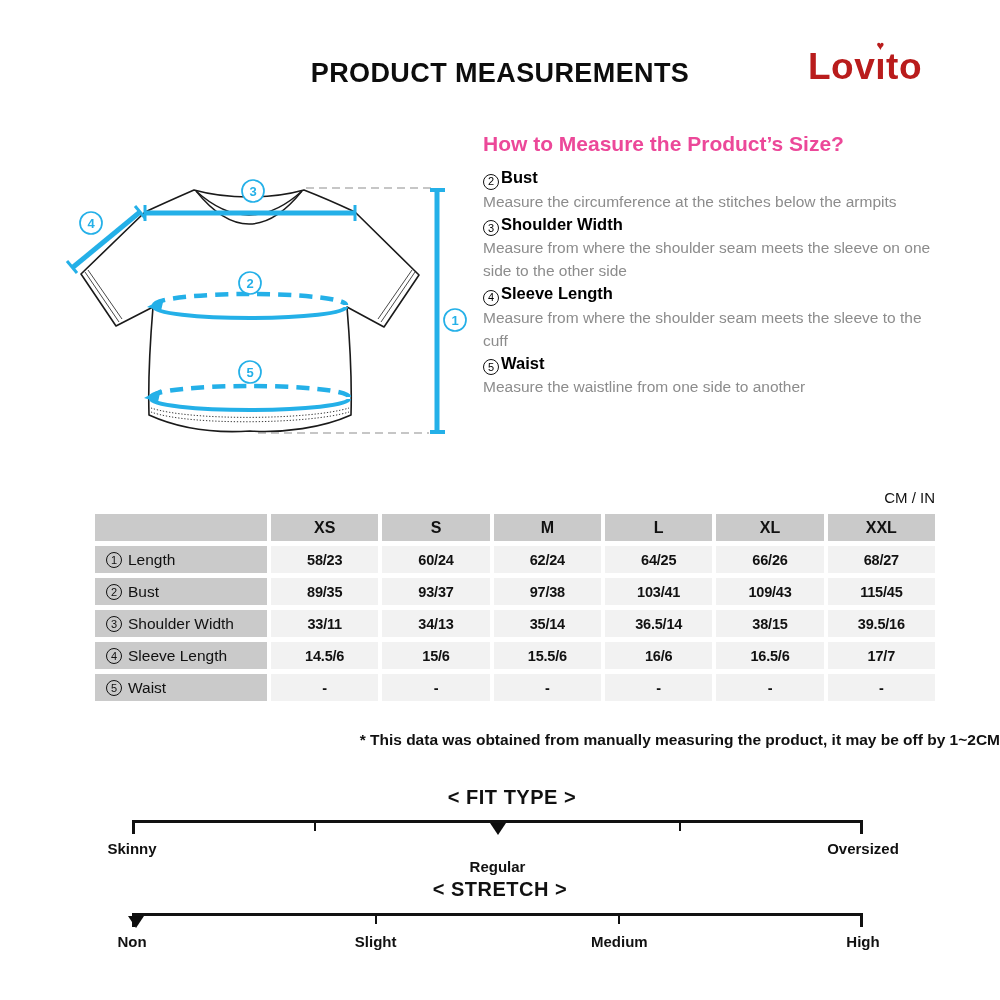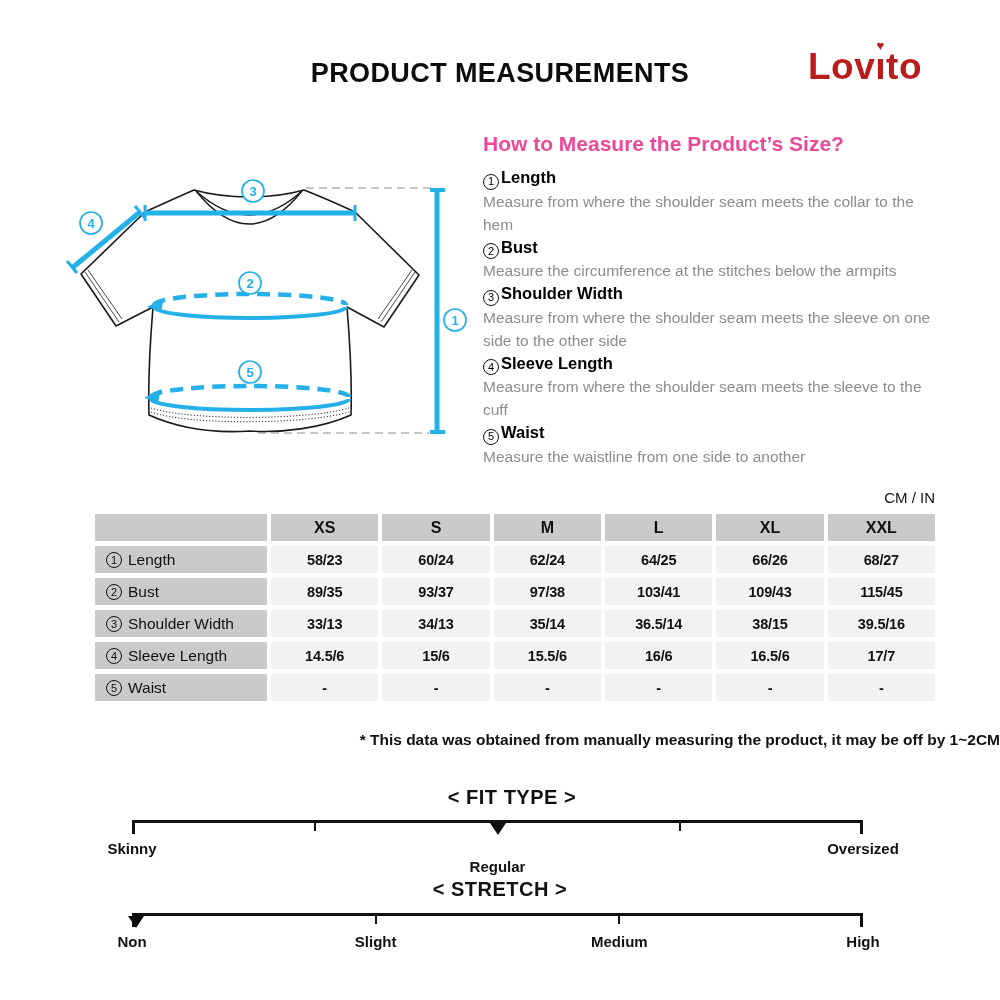--- a/index.html
+++ b/index.html
@@ -150,24 +150,20 @@
         <circle cx="190" cy="212" r="11" fill="#fff" stroke="#24b0e8" stroke-width="1.7"></circle>
         <text x="190" y="216.5" fill="#24b0e8">5</text>
       </g>
     </g>
   </svg>
 
   <div class="guide">
     <h2>How to Measure the Product’s Size?</h2>
 
     <div class="g-item">
-      <div class="g-label"><span class="circ">1</span><span>Length</span></div>
-      <div class="g-desc">Measure from where the shoulder seam meets the collar to the hem</div>
-    </div>
-    <div class="g-item">
       <div class="g-label"><span class="circ">2</span><span>Bust</span></div>
       <div class="g-desc">Measure the circumference at the stitches below the armpits</div>
     </div>
     <div class="g-item">
       <div class="g-label"><span class="circ">3</span><span>Shoulder Width</span></div>
       <div class="g-desc">Measure from where the shoulder seam meets the sleeve on one side to the other side</div>
     </div>
     <div class="g-item">
       <div class="g-label"><span class="circ">4</span><span>Sleeve Length</span></div>
       <div class="g-desc">Measure from where the shoulder seam meets the sleeve to the cuff</div>
@@ -208,21 +204,21 @@
     <div class="cell val">93/37</div>
     <div class="cell val">97/38</div>
     <div class="cell val">103/41</div>
     <div class="cell val">109/43</div>
     <div class="cell val">115/45</div>
 
     <div class="cell rowlab">
         <span class="circ">3</span>
         <span>Shoulder Width</span>
       </div>
-    <div class="cell val">33/13</div>
+    <div class="cell val">33/11</div>
     <div class="cell val">34/13</div>
     <div class="cell val">35/14</div>
     <div class="cell val">36.5/14</div>
     <div class="cell val">38/15</div>
     <div class="cell val">39.5/16</div>
 
     <div class="cell rowlab">
         <span class="circ">4</span>
         <span>Sleeve Length</span>
       </div>

